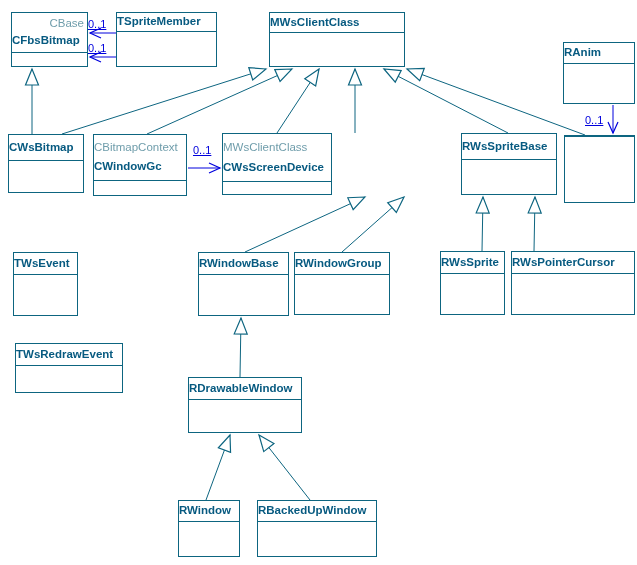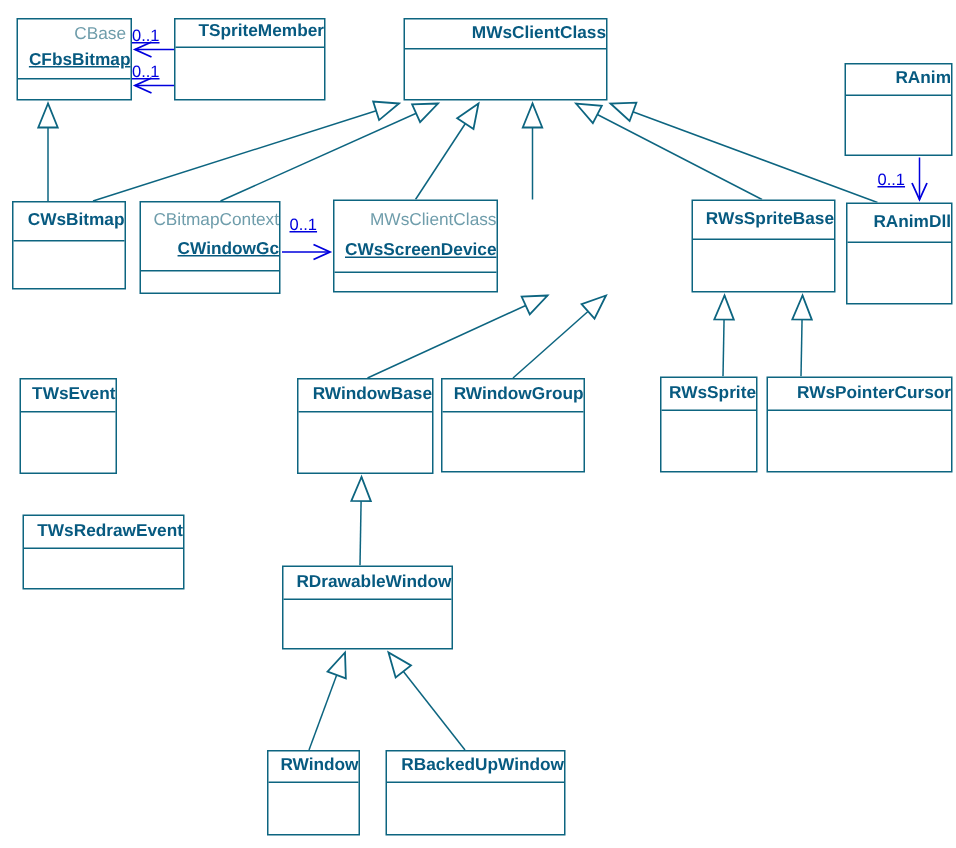--- a/index.html
+++ b/index.html
@@ -2,25 +2,25 @@
 <html><head>
 <meta charset="utf-8">
 <style>
   html,body{margin:0;padding:0;background:#ffffff;}
   #canvas{position:relative;width:637px;height:565px;background:#ffffff;overflow:hidden;
           font-family:"Liberation Sans", sans-serif;}
   #connectors{position:absolute;left:0;top:0;}
   .cls{position:absolute;box-sizing:border-box;border:1px solid #0d6580;background:#ffffff;
        display:flex;flex-direction:column;}
   .hd{box-sizing:border-box;display:flex;flex-direction:column;justify-content:space-evenly;
-      align-items:flex-end;line-height:1;flex:0 0 auto;}
+      align-items:flex-start;line-height:1;flex:0 0 auto;}
   .bd{border-top:1px solid #0d6580;flex:1 1 auto;}
   .name{font-weight:bold;font-size:11.5px;color:#075a80;white-space:nowrap;}
   .super{font-size:11.5px;color:#6f9dab;white-space:nowrap;}
-  .u{text-decoration:underline;}
+  .u{}
   .ralign{align-self:flex-end;padding-right:3px;}
   .mult{position:absolute;font-size:11px;color:#0000dd;text-decoration:underline;
         white-space:nowrap;line-height:1;text-align:center;}
 </style>
 </head>
 <body>
 
 <div id="canvas">
 
   <svg id="connectors" width="637" height="565" viewBox="0 0 637 565">
@@ -110,23 +110,20 @@
 
 
   <div class="cls" style="left:461px;top:133px;width:96px;height:62px">
     <div class="hd" style="height:25px">
       <span class="name">RWsSpriteBase</span>
     </div>
     <div class="bd"></div>
   </div>
 
   <div class="cls" style="left:564px;top:135px;width:71px;height:68px">
-    <div class="hd" style="height:25px">
-      <span class="name">RAnimDll</span>
-    </div>
     <div class="bd"></div>
   </div>
 
   <div class="cls" style="left:13px;top:252px;width:65px;height:64px">
     <div class="hd" style="height:21px">
       <span class="name">TWsEvent</span>
     </div>
     <div class="bd"></div>
   </div>
 

